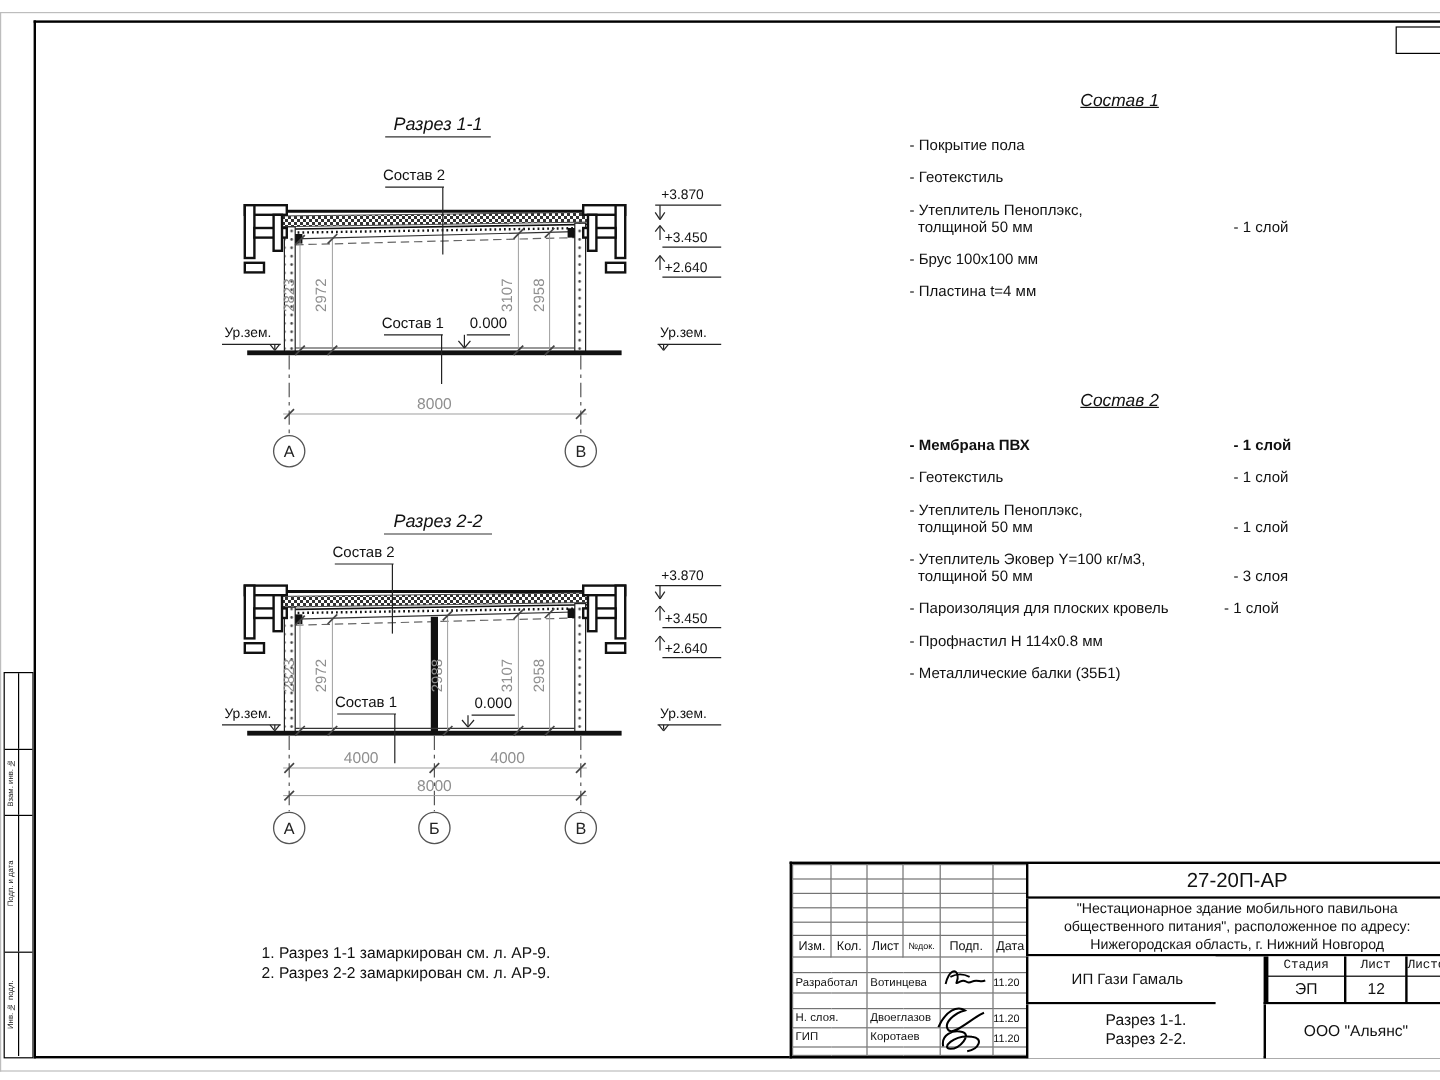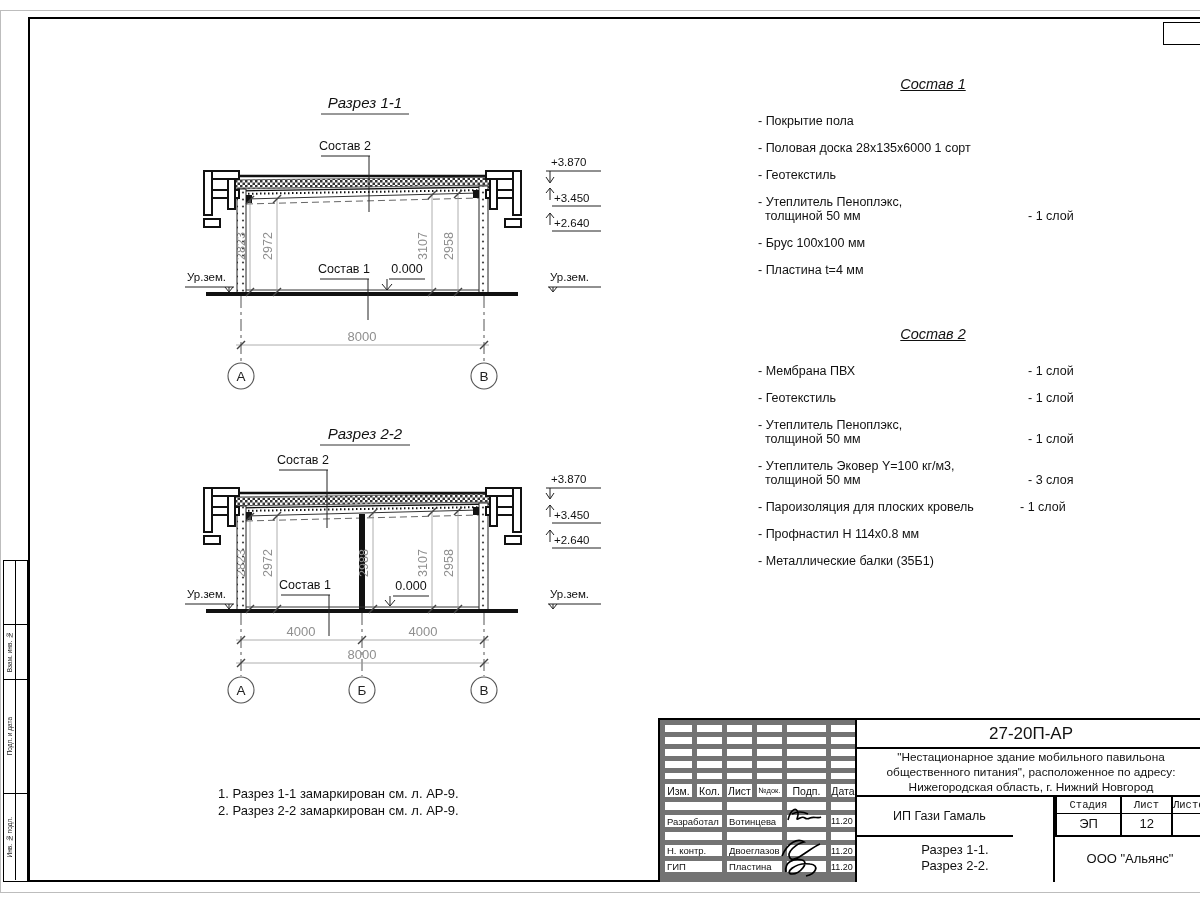--- a/index.html
+++ b/index.html
@@ -27,27 +27,27 @@
   .brk{fill:#fff;stroke:#111;stroke-width:2;}
   .wall{fill:url(#wd);stroke:#222;stroke-width:1;}
   .axcirc{fill:#fff;stroke:#555;stroke-width:1.1;}
 
   .comp{position:absolute;width:350px;}
   #comp1{left:758px;top:76px;}
   #comp2{left:758px;top:326px;}
   .comp-title{text-align:center;font-style:italic;font-size:14.5px;text-decoration:underline;margin:0 0 22px 0;}
   .ci{position:relative;margin-bottom:13px;font-size:12.5px;line-height:14px;}
   .ci .q{position:absolute;left:270px;bottom:0;white-space:nowrap;}
-  .gap-top{margin-top:16px;}
+  .gap-top{margin-top:16px;font-weight:bold;}
 
   #notes{position:absolute;left:218px;top:786px;font-size:13px;line-height:16.5px;}
 
   #tb{position:absolute;left:658px;top:718px;width:545px;height:164px;border:2px solid #000;border-right:none;box-sizing:border-box;background:#fff;}
   #tb table{border-collapse:collapse;table-layout:fixed;width:197px;height:160px;}
-  #tb td{border:5px solid #737373;padding:0 2px;font-size:9.5px;overflow:hidden;white-space:nowrap;margin-left:34px;}
+  #tb td{border:1px solid #737373;padding:0 2px;font-size:9.5px;overflow:hidden;white-space:nowrap;margin-left:34px;}
   #tb td.hd{font-size:10.5px;text-align:center;padding:0;}
   #tb td.hds{font-size:7.5px;text-align:center;padding:0;}
   #tb td.dt{font-size:9px;padding:0;}
   .tbcell{position:absolute;box-sizing:border-box;border-left:2px solid #000;border-bottom:2px solid #000;background:#fff;}
   #tb-doc{left:195px;top:0;width:350px;height:29px;font-size:17px;text-align:center;line-height:27px;}
   #tb-proj{left:195px;top:29px;width:350px;height:48px;font-size:11.8px;line-height:1.28;text-align:center;padding-top:1px;}
   #tb-client{left:195px;top:77px;width:158px;height:40px;font-size:12.5px;text-align:left;line-height:38px;padding-left:36px;}
   #tb-mini{left:393px;top:77px;width:152px;height:40px;padding:0;border-bottom:2px solid #000;}
   #tb-mini .mrow{display:flex;}
   #tb-mini .mc{box-sizing:border-box;border-left:2px solid #000;border-bottom:1.5px solid #000;text-align:center;}
@@ -337,21 +337,20 @@
         <text class="t-axis" x="362" y="695" text-anchor="middle">Б</text>
         <circle class="axcirc" cx="484" cy="690" r="13"></circle>
         <text class="t-axis" x="484" y="695" text-anchor="middle">В</text>
       </g>
     </g>
   </svg>
 
   <div class="comp" id="comp1">
     <p class="comp-title">Состав 1</p>
     <div class="ci"><span class="t">- Покрытие пола</span><span class="q"></span></div>
-    <div class="ci"><span class="t">- Половая доска 28х135х6000 1 сорт</span><span class="q"></span></div>
     <div class="ci"><span class="t">- Геотекстиль</span><span class="q"></span></div>
     <div class="ci"><span class="t"><span>- Утеплитель Пеноплэкс,</span><br><span style="padding-left:7px">толщиной 50 мм</span></span><span class="q">- 1 слой</span></div>
     <div class="ci"><span class="t">- Брус 100х100 мм</span><span class="q"></span></div>
     <div class="ci"><span class="t">- Пластина t=4 мм</span><span class="q"></span></div>
   </div>
 
   <div class="comp" id="comp2">
     <p class="comp-title">Состав 2</p>
     <div class="ci gap-top"><span class="t">- Мембрана ПВХ</span><span class="q">- 1 слой</span></div>
     <div class="ci"><span class="t">- Геотекстиль</span><span class="q">- 1 слой</span></div>
@@ -438,28 +437,28 @@
         <td></td>
         <td class="dt">11.20</td>
       </tr>
       <tr style="height:13px">
             <td colspan="2"></td>
             <td colspan="2"></td>
             <td></td>
             <td></td>
           </tr>
       <tr style="height:16px">
-        <td colspan="2">Н. контр.</td>
+        <td colspan="2">Н. слоя.</td>
         <td colspan="2">Двоеглазов</td>
         <td></td>
         <td class="dt">11.20</td>
       </tr>
       <tr style="height:16px">
         <td colspan="2">ГИП</td>
-        <td colspan="2">Пластина</td>
+        <td colspan="2">Коротаев</td>
         <td></td>
         <td class="dt">11.20</td>
       </tr>
       <tr>
             <td colspan="2"></td>
             <td colspan="2"></td>
             <td></td>
             <td></td>
           </tr>
     </tbody>

